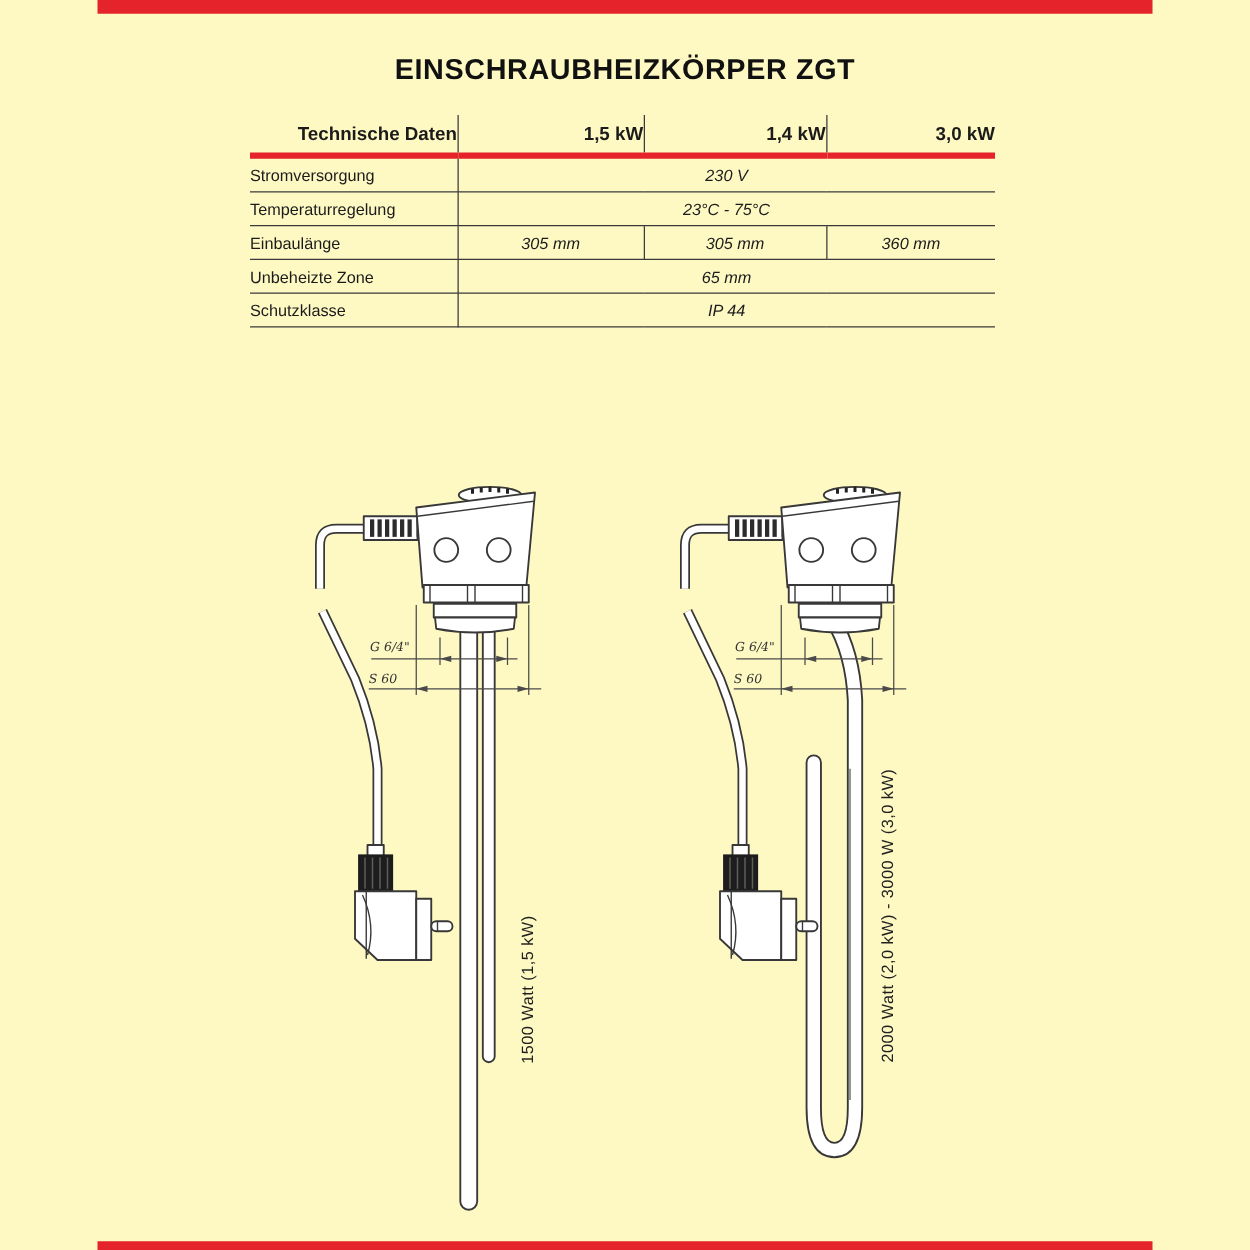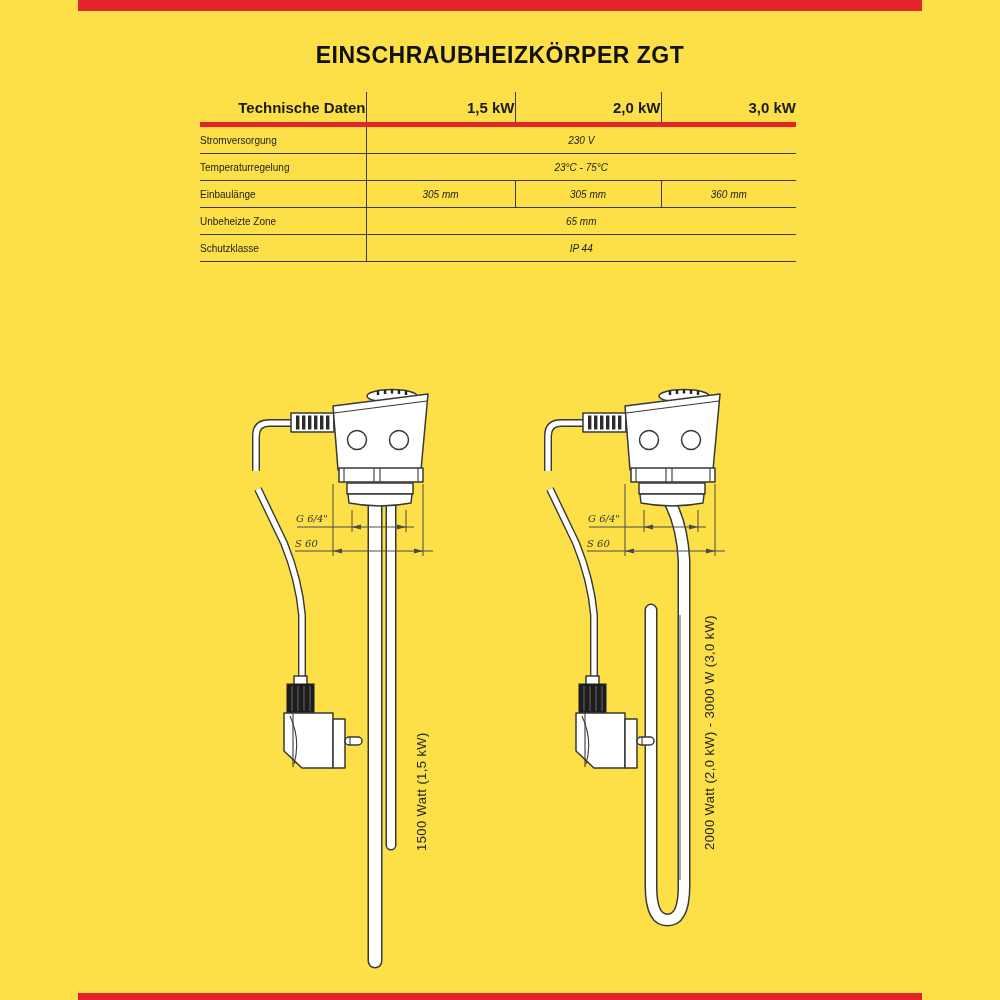--- a/index.html
+++ b/index.html
@@ -1,30 +1,30 @@
 <!DOCTYPE html>
 <html><head>
 <meta charset="utf-8">
 <style>
   html,body{margin:0;padding:0;background:#fff;}
-  .page{position:relative;width:1000px;height:1000px;background:#fde047;overflow:hidden;
+  .page{position:relative;width:1000px;height:1000px;background:#fef9c3;overflow:hidden;
         font-family:"Liberation Sans",sans-serif;color:#1b1b1b;}
   .bar{position:absolute;left:78px;width:844px;background:#e5232b;}
   .bar-top{top:0;height:11px;}
   .bar-bottom{top:993px;height:7px;}
   .title{position:absolute;top:42px;left:0;width:1000px;margin:0;text-align:center;
          font-size:23px;font-weight:bold;letter-spacing:.5px;color:#111;}
   
   table.spec{position:absolute;left:200px;top:92px;width:596px;border-collapse:collapse;table-layout:fixed;}
   table.spec col.c1{width:166px;} table.spec col.c2{width:149px;}
   table.spec col.c3{width:146px;} table.spec col.c4{width:135px;}
   table.spec th{height:30px;font-size:15px;font-weight:bold;text-align:right;
                 border-bottom:5px solid #e5232b;padding:0;}
   table.spec thead th:not(:last-child){border-right:1.5px solid #3a3a3a;}
-  table.spec td{height:26px;font-size:10px;padding:0;vertical-align:middle;
+  table.spec td{height:26px;font-size:13px;padding:0;vertical-align:middle;
                 border-bottom:1.4px solid #3a3a3a;}
   td.lab{text-align:left;padding-left:5px;border-right:1.4px solid #3a3a3a;}
   td.val{text-align:center;font-style:italic;}
   td.sep{border-right:1.4px solid #3a3a3a;}
   
   svg.draw{position:absolute;left:0;top:0;}
   .s{fill:#fff;stroke:#383838;stroke-width:1.5;stroke-linejoin:round;}
   .ln{fill:none;stroke:#383838;stroke-width:1.1;}
   .cd{fill:none;stroke:#383838;stroke-width:8;}
   .cw{fill:none;stroke:#fff;stroke-width:5.2;}
@@ -49,21 +49,21 @@
     <colgroup>
         <col class="c1">
         <col class="c2">
         <col class="c3">
         <col class="c4">
       </colgroup>
     <thead>
       <tr>
         <th>Technische Daten</th>
         <th>1,5 kW</th>
-        <th>2,0 kW</th>
+        <th>1,4 kW</th>
         <th>3,0 kW</th>
       </tr>
     </thead>
     <tbody>
       <tr>
         <td class="lab">Stromversorgung</td>
         <td class="val" colspan="3">230 V</td>
       </tr>
       <tr>
         <td class="lab">Temperaturregelung</td>

